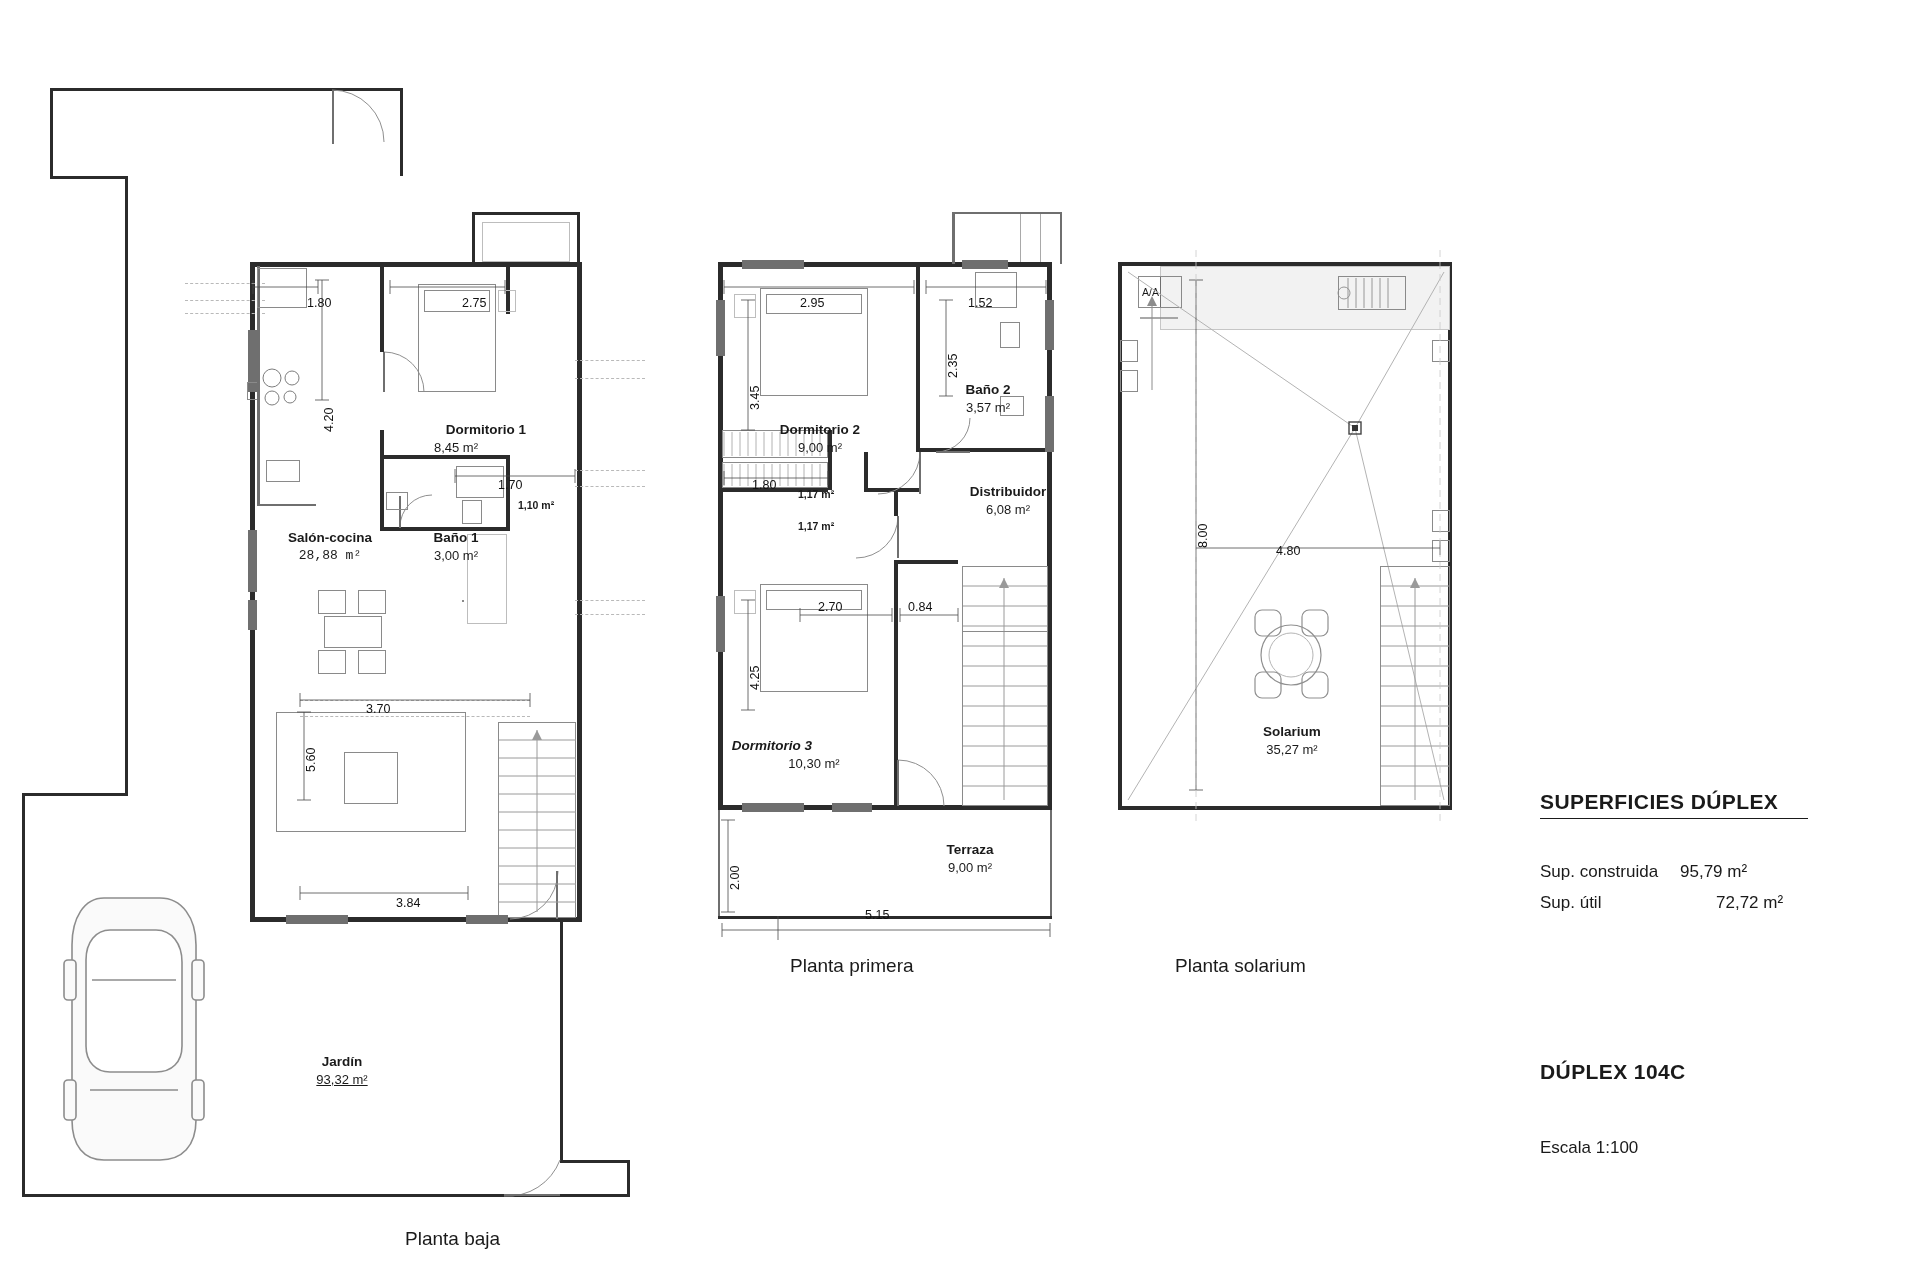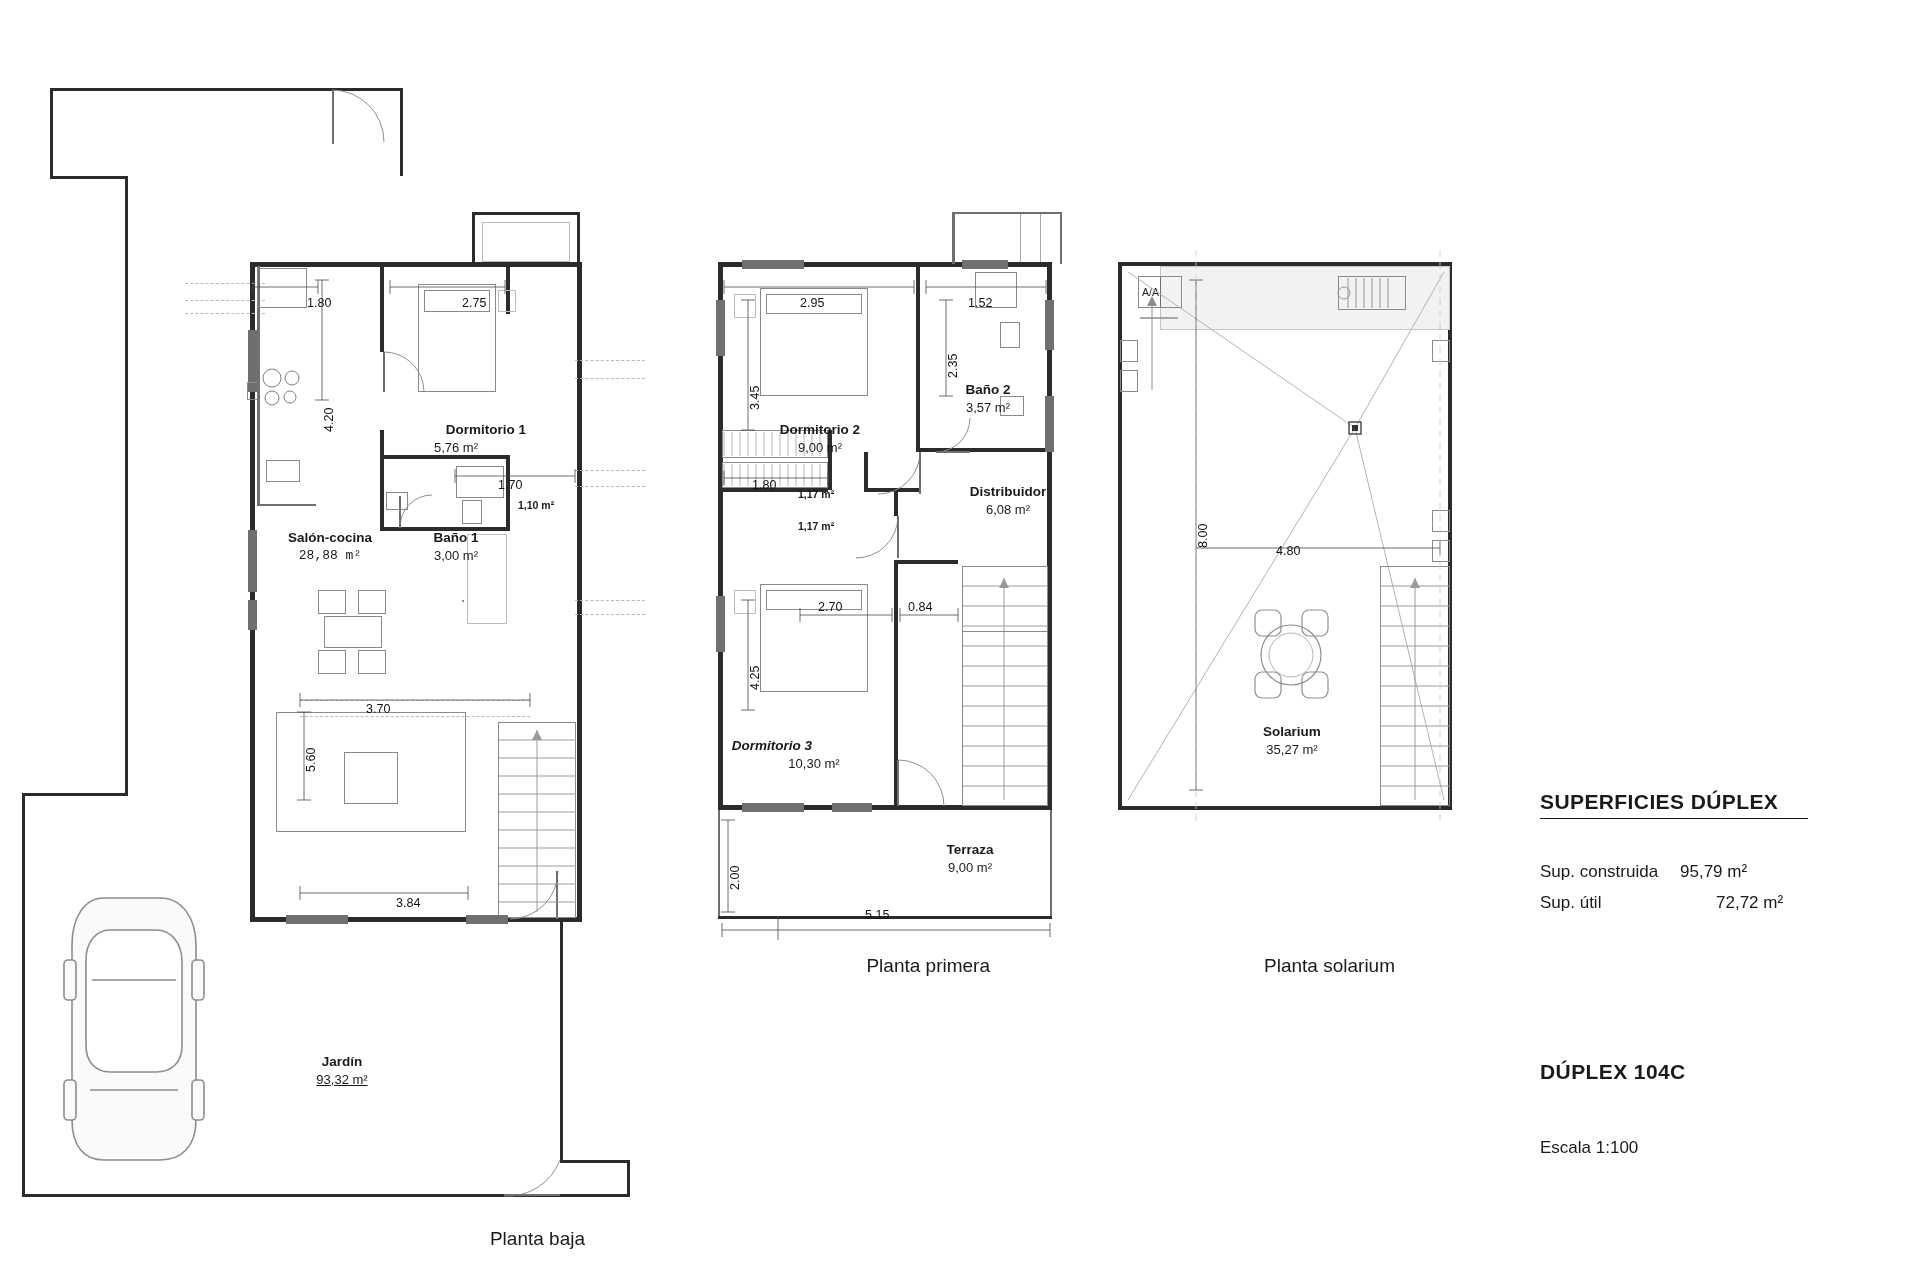--- a/index.html
+++ b/index.html
@@ -70,21 +70,21 @@
   }
   .room-area {
     position: absolute;
     text-align: center;
     font-size: 13px;
     white-space: nowrap;
   }
   .plan-caption {
     position: absolute;
     font-size: 19px;
-    text-align: right;
+    text-align: left;
     white-space: nowrap;
   }
   .tiny {
     position: absolute;
     font-size: 10.5px;
     line-height: 12px;
     white-space: nowrap;
   }
   .tiny.b {
     font-weight: bold;
@@ -301,21 +301,21 @@
 
     <div class="dim" style="left:307px; top:296px;">1.80</div>
     <div class="dim" style="left:462px; top:296px;">2.75</div>
     <div class="dim v" style="left:322px; top:432px;">4.20</div>
     <div class="dim" style="left:498px; top:478px;">1.70</div>
     <div class="dim" style="left:366px; top:702px;">3.70</div>
     <div class="dim v" style="left:304px; top:772px;">5.60</div>
     <div class="dim" style="left:396px; top:896px;">3.84</div>
 
     <div class="room-title" style="left:386px; top:422px; width:140px;text-align:right;">Dormitorio 1</div>
-    <div class="room-area" style="left:386px; top:440px; width:140px;">5,76 m²</div>
+    <div class="room-area" style="left:386px; top:440px; width:140px;">8,45 m²</div>
 
     <div class="room-title" style="left:250px; top:530px; width:160px;">Salón-cocina</div>
     <div class="room-area" style="left:250px; top:548px; width:160px;font-family:Liberation Mono, monospace;">28,88 m²</div>
 
     <div class="room-title" style="left:400px; top:530px; width:112px;">Baño 1</div>
     <div class="room-area" style="left:400px; top:548px; width:112px;">3,00 m²</div>
 
     <div class="tiny b" style="left:518px; top:499px;">1,10 m²</div>
 
     <div class="room-title" style="left:282px; top:1054px; width:120px;">Jardín</div>

